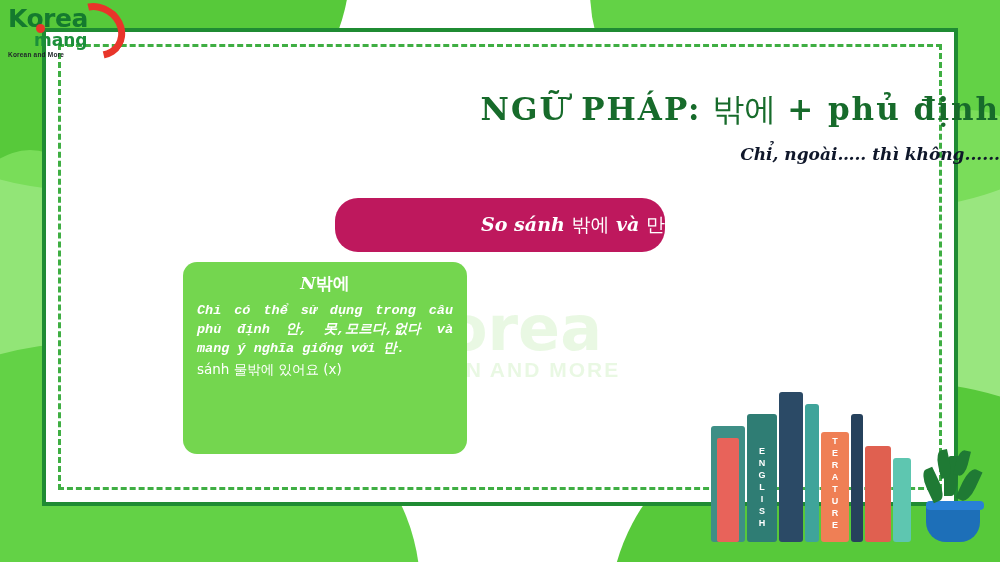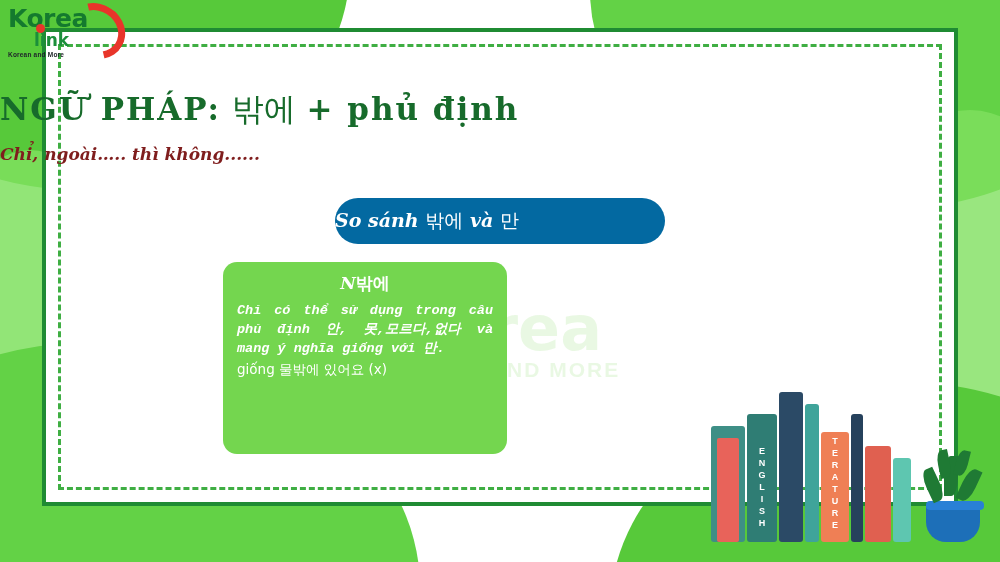--- a/index.html
+++ b/index.html
@@ -180,21 +180,21 @@
     color: #8ada6a;
     letter-spacing: 2px;
   }
 
   
   .title-wrap {
     position: absolute;
     left: 0;
     top: 88px;
     width: 1000px;
-    text-align: left;
+    text-align: right;
     z-index: 20;
   }
   .title-line {
     font-size: 31px;
     color: #176b2b;
     font-weight: bold;
     font-family: "DejaVu Serif", serif;
     white-space: nowrap;
   }
   .title-line .t-grammar {
@@ -204,38 +204,38 @@
     font-family: "DejaVu Sans", sans-serif;
     font-weight: normal;
     font-size: 32px;
     letter-spacing: 0;
   }
   .subtitle {
     margin-top: 12px;
     font-size: 17px;
     font-weight: bold;
     font-style: italic;
-    color: #7f1d1d;
+    color: #0f172a;
     font-family: "DejaVu Serif", serif;
   }
 
   
   .pill {
     position: absolute;
     left: 50%;
     transform: translateX(-50%);
     top: 198px;
     width: 330px;
-    height: 46px;
-    background: #0369a1;
+    height: 54px;
+    background: #be185d;
     border-radius: 23px;
     z-index: 20;
     display: flex;
     align-items: center;
-    justify-content: flex-start;
+    justify-content: flex-end;
   }
   .pill-text {
     font-size: 19px;
     color: #ffffff;
     font-weight: bold;
     font-family: "DejaVu Serif", serif;
   }
   .pill-text .pi {
     font-style: italic;
   }
@@ -255,21 +255,21 @@
     display: flex;
     justify-content: space-between;
   }
   .gbox {
     width: 284px;
     background: #74d64f;
     border-radius: 14px;
     padding: 10px 14px 12px 14px;
     box-sizing: border-box;
   }
-  .gbox.left { min-height: 192px; margin-left: 40px; }
+  .gbox.left { min-height: 192px; }
   .gbox.right { min-height: 192px; }
   .gbox-head {
     text-align: center;
     color: #ffffff;
     font-size: 17px;
     font-weight: bold;
     margin-bottom: 6px;
     font-family: "DejaVu Sans", sans-serif;
   }
   .gbox-head .n-italic {
@@ -351,21 +351,21 @@
   <div class="blob blob-top-right"></div>
   <div class="blob blob-mid-left"></div>
   <div class="blob blob-mid-right"></div>
   <div class="blob blob-bottom-left"></div>
   <div class="blob blob-bottom-right"></div>
 
   <div class="logo">
     <div class="logo-swoosh"></div>
     <div class="logo-dot"></div>
     <div class="logo-korea">Korea</div>
-    <div class="logo-link">link</div>
+    <div class="logo-link">mang</div>
     <div class="logo-tag">Korean and More</div>
   </div>
 
   <div class="card">
     <div class="card-inner-dash"></div>
   </div>
 
   <div class="watermark">
     <div class="wm-main">Korea</div>
     <div class="wm-sub">KOREAN AND MORE</div>
@@ -389,21 +389,21 @@
     </div>
   </div>
 
   <div class="boxes">
 
     <div class="gbox left">
       <div class="gbox-head">
         <span class="n-italic">N</span><span>밖에</span>
       </div>
       <p class="p-bold-italic">Chỉ có thể sử dụng trong câu phủ định 안, 못,모르다,없다 và mang ý nghĩa giống với 만.</p>
-      <p class="p-ko">giống 물밖에 있어요 (x)</p>
+      <p class="p-ko">sánh 물밖에 있어요 (x)</p>
     </div>
 
 
   </div>
 
   <div class="books">
     <div class="book" style="left:4px; width:34px; height:116px; background:#3e8f86;"></div>
     <div class="book" style="left:10px; width:22px; height:104px; background:#e8635a; border-radius:2px;"></div>
     <div class="book" style="left:40px; width:30px; height:128px; background:#2f7d74;"></div>
     <span class="book-label" style="left:55px; bottom:24px;">ENGLISH</span>

